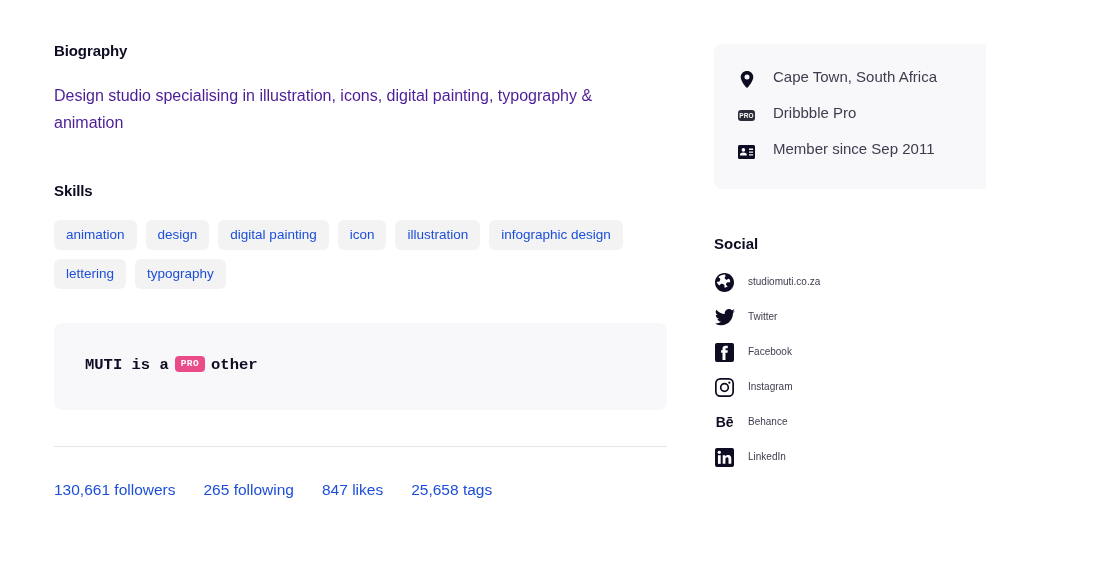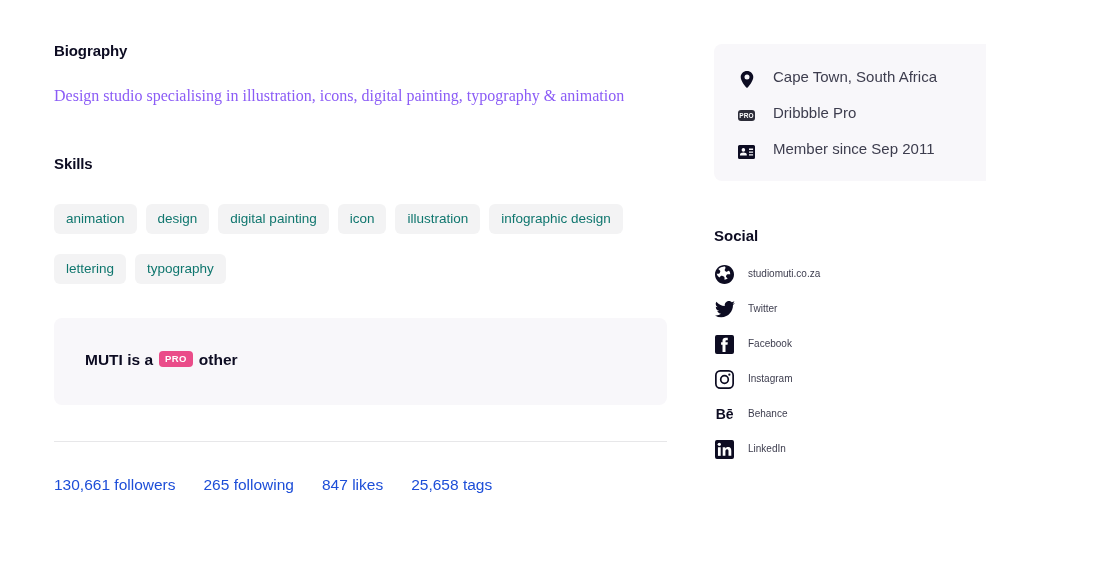--- a/index.html
+++ b/index.html
@@ -34,65 +34,64 @@
     font-weight: bold;
     color: #0d0c22;
     line-height: 22px;
     margin: 0;
     letter-spacing: -0.1px;
   }
 
   .bio-text {
     font-size: 16px;
     line-height: 27px;
-    color: #8b5cf6;
+    color: #4c1d95;
     margin: 20px 0 0 0;
     max-width: 575px;
-    font-family: Liberation Serif, serif;
   }
 
   .skills-heading { margin-top: 44px; }
 
   .skills-list {
     display: flex;
     flex-wrap: wrap;
     gap: 9px;
     margin-top: 18px;
     max-width: 614px;
   }
 
   .skill-tag {
     background: #f3f3f4;
     border-radius: 6px;
     padding: 5px 12px 6px 12px;
     font-size: 13.5px;
     line-height: 19px;
-    color: #0f766e;
+    color: #1d4ed8;
     white-space: nowrap;
     cursor: pointer;
-    margin-top: 11px;
   }
 
   
   .promo-box {
     margin-top: 34px;
     width: 613px;
     background: #f8f7fa;
     border-radius: 8px;
     padding: 31px 30px 34px 31px;
   }
 
   .promo-title {
     font-size: 15.5px;
     font-weight: bold;
     color: #0d0c22;
     line-height: 22px;
     display: flex;
     align-items: center;
     gap: 6px;
+    font-family: Liberation Mono, monospace;
   }
 
   .pro-pill {
     display: inline-flex;
     align-items: center;
     justify-content: center;
     background: #ea4c89;
     color: #ffffff;
     font-size: 9.5px;
     font-weight: bold;
@@ -154,21 +153,21 @@
   .info-row {
     display: flex;
     align-items: flex-end;
     gap: 18px;
     height: 24px;
     margin-bottom: 12px;
     font-size: 15px;
     color: #3d3d4e;
     line-height: 22px;
   }
-  .info-row:last-child { margin-bottom: 0; }
+  .info-row:last-child { margin-bottom: 8px; }
 
   .info-icon {
     width: 17px;
     height: 17px;
     display: inline-flex;
     align-items: center;
     justify-content: center;
     flex: 0 0 17px;
     color: #0d0c22;
   }

